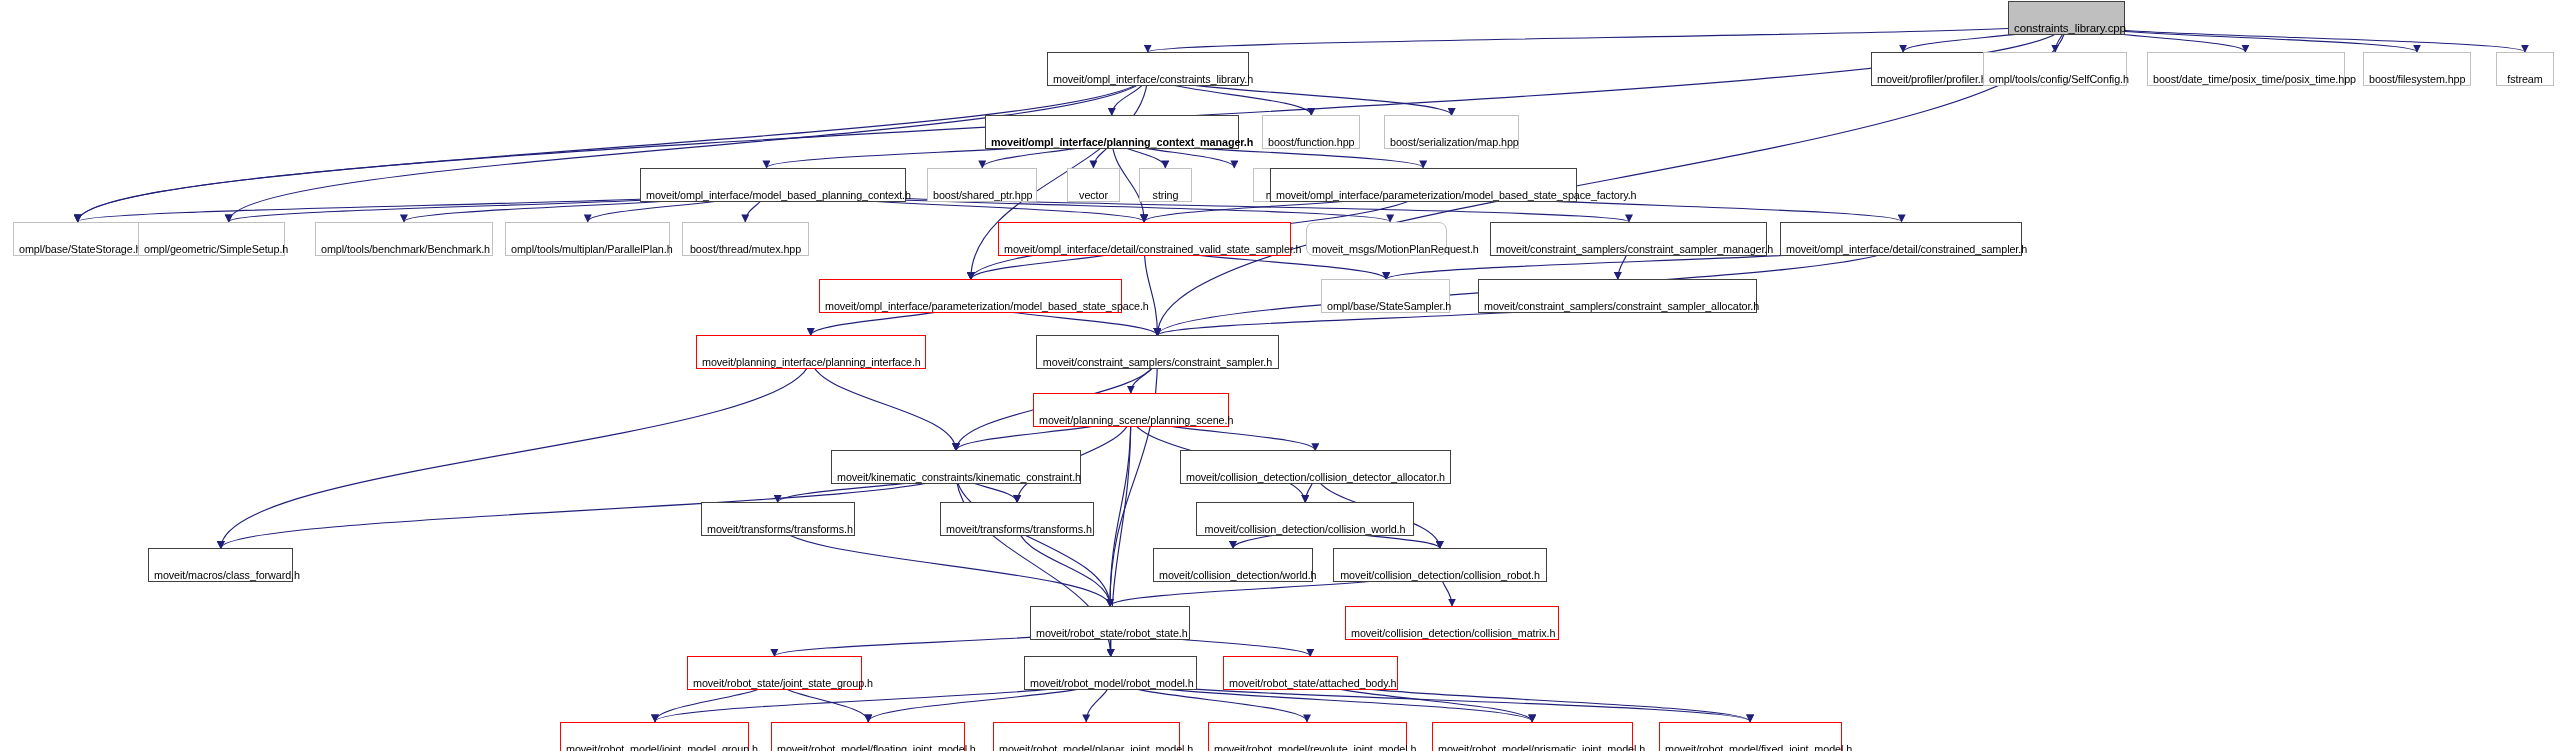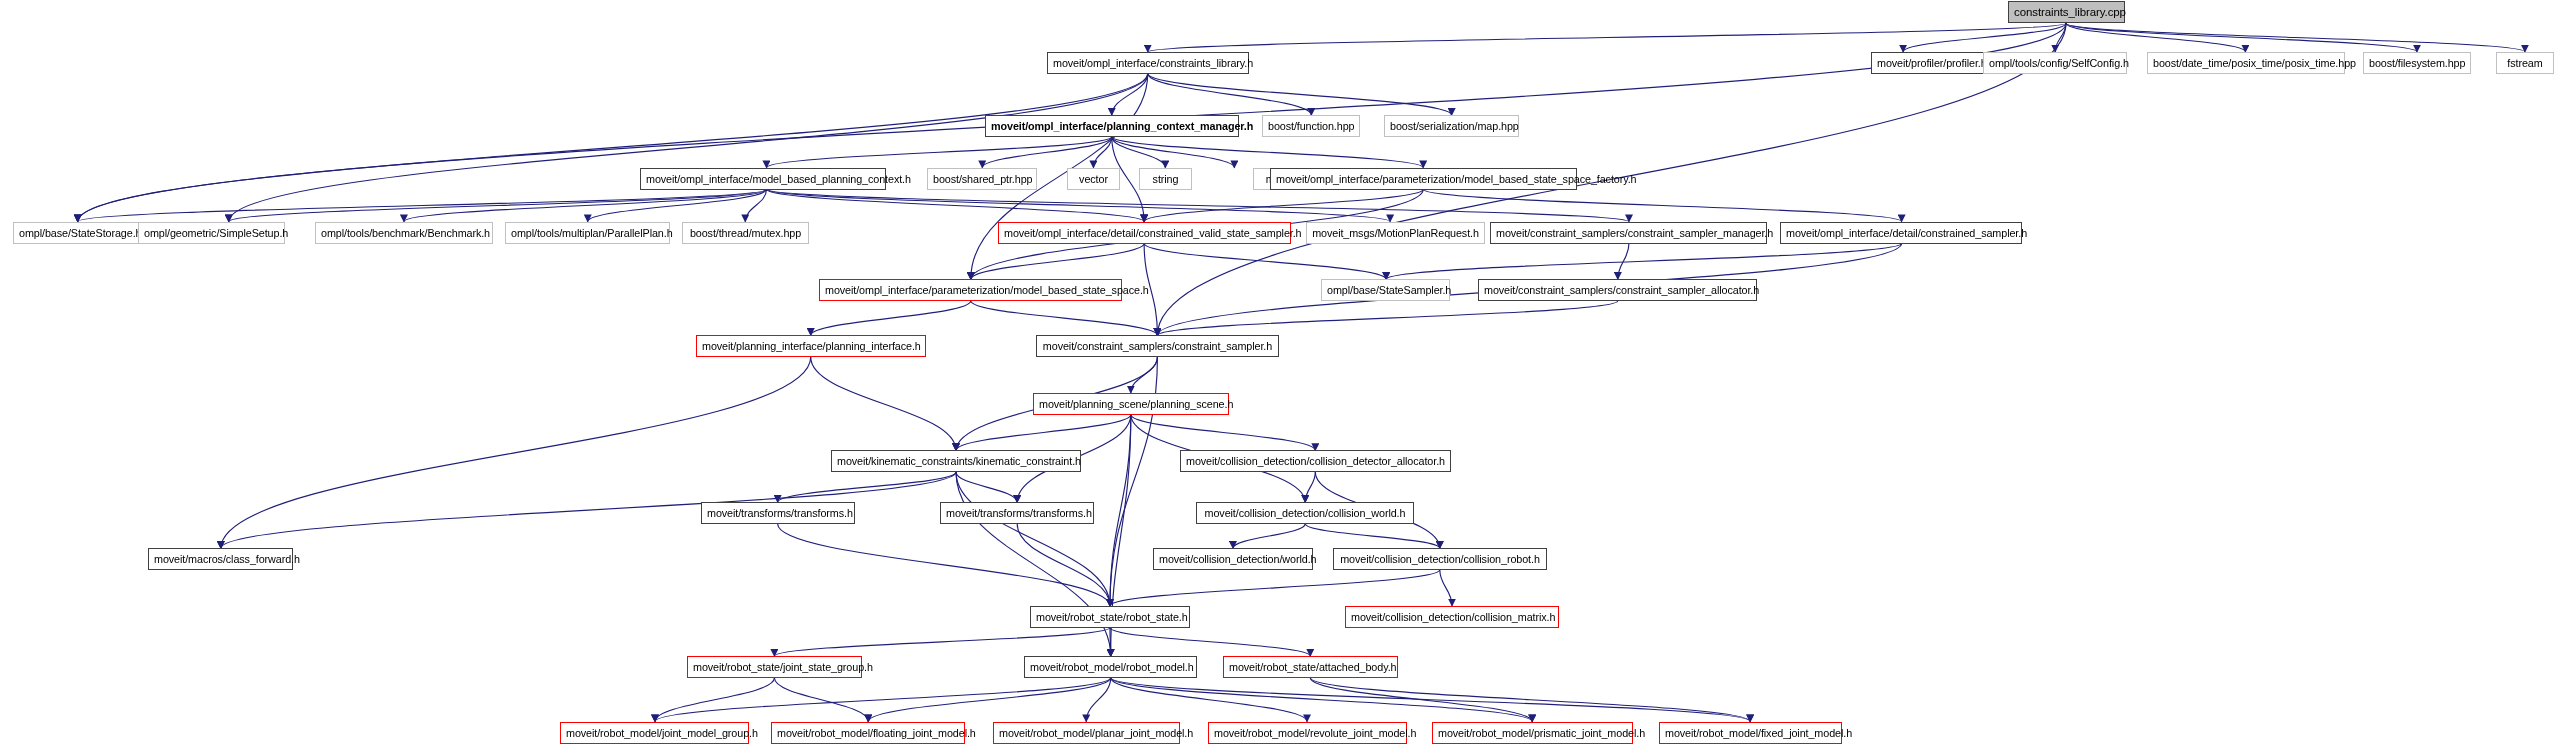--- a/index.html
+++ b/index.html
@@ -27,21 +27,21 @@
     position: absolute;
     box-sizing: border-box;
     height: 21.6px;
     line-height: 20px;
     text-align: center;
     white-space: nowrap;
     font-size: 10.8px;
     color: #000000;
     background: #ffffff;
     border: 0.7px solid #c0c0c0;
-    padding: 0 5px;
+    padding: 16px 5px;
     letter-spacing: -0.1px;
   }
   .node.root {
     background: #bfbfbf;
     border: 0.7px solid #404040;
     font-size: 11.5px;
   }
   .node.dark {
     border: 0.7px solid #404040;
   }
@@ -144,33 +144,33 @@
       <div class="node root" style="left: 2008px; top: 1.4px; width: 117px;">constraints_library.cpp</div>
       <div class="node dark" style="left: 1047px; top: 52px; width: 202px;">moveit/ompl_interface/constraints_library.h</div>
       <div class="node dark" style="left: 1843px; top: 52px; width: 120px; margin-left: 28px;">moveit/profiler/profiler.h</div>
       <div class="node gray" style="left: 1983px; top: 52px; width: 144px;">ompl/tools/config/SelfConfig.h</div>
       <div class="node gray" style="left: 2147px; top: 52px; width: 198px;">boost/date_time/posix_time/posix_time.hpp</div>
       <div class="node gray" style="left: 2363px; top: 52px; width: 108px;">boost/filesystem.hpp</div>
       <div class="node gray" style="left: 2496px; top: 52px; width: 58px;">fstream</div>
       <div class="node dark" style="left: 985px; top: 115px; width: 254px; font-weight: bold;">moveit/ompl_interface/planning_context_manager.h</div>
       <div class="node gray" style="left: 1262px; top: 115px; width: 98px;">boost/function.hpp</div>
       <div class="node gray" style="left: 1384px; top: 115px; width: 135px;">boost/serialization/map.hpp</div>
-      <div class="node dark" style="left: 640px; top: 168px; width: 246px;">moveit/ompl_interface/model_based_planning_context.h</div>
+      <div class="node dark" style="left: 640px; top: 168px; width: 266px;">moveit/ompl_interface/model_based_planning_context.h</div>
       <div class="node gray" style="left: 927px; top: 168px; width: 110px;">boost/shared_ptr.hpp</div>
       <div class="node gray" style="left: 1067px; top: 168px; width: 53px;">vector</div>
       <div class="node gray" style="left: 1139px; top: 168px; width: 53px;">string</div>
       <div class="node gray" style="left: 1253px; top: 168px; width: 46px;">map</div>
       <div class="node dark" style="left: 1270px; top: 168px; width: 307px;">moveit/ompl_interface/parameterization/model_based_state_space_factory.h</div>
       <div class="node gray" style="left: 13px; top: 222px; width: 129px;">ompl/base/StateStorage.h</div>
       <div class="node gray" style="left: 138px; top: 222px; width: 147px;">ompl/geometric/SimpleSetup.h</div>
       <div class="node gray" style="left: 315px; top: 222px; width: 178px;">ompl/tools/benchmark/Benchmark.h</div>
       <div class="node gray" style="left: 505px; top: 222px; width: 165px;">ompl/tools/multiplan/ParallelPlan.h</div>
       <div class="node gray" style="left: 682px; top: 222px; width: 127px;">boost/thread/mutex.hpp</div>
       <div class="node red" style="left: 998px; top: 222px; width: 293px;">moveit/ompl_interface/detail/constrained_valid_state_sampler.h</div>
-      <div class="node gray" style="left: 1306px; top: 222px; width: 179px;">moveit_msgs/MotionPlanRequest.h</div>
+      <div class="node gray" style="left: 1306px; top: 222px; width: 141px; border-radius: 8px;">moveit_msgs/MotionPlanRequest.h</div>
       <div class="node dark" style="left: 1490px; top: 222px; width: 277px;">moveit/constraint_samplers/constraint_sampler_manager.h</div>
       <div class="node dark" style="left: 1780px; top: 222px; width: 242px;">moveit/ompl_interface/detail/constrained_sampler.h</div>
       <div class="node red" style="left: 819px; top: 279px; width: 303px;">moveit/ompl_interface/parameterization/model_based_state_space.h</div>
       <div class="node gray" style="left: 1321px; top: 279px; width: 129px;">ompl/base/StateSampler.h</div>
       <div class="node dark" style="left: 1478px; top: 279px; width: 279px;">moveit/constraint_samplers/constraint_sampler_allocator.h</div>
       <div class="node red" style="left: 696px; top: 335px; width: 230px;">moveit/planning_interface/planning_interface.h</div>
       <div class="node dark" style="left: 1036px; top: 335px; width: 243px;">moveit/constraint_samplers/constraint_sampler.h</div>
       <div class="node red" style="left: 1033px; top: 393px; width: 196px;">moveit/planning_scene/planning_scene.h</div>
       <div class="node dark" style="left: 831px; top: 450px; width: 250px;">moveit/kinematic_constraints/kinematic_constraint.h</div>
       <div class="node dark" style="left: 1180px; top: 450px; width: 271px;">moveit/collision_detection/collision_detector_allocator.h</div>

